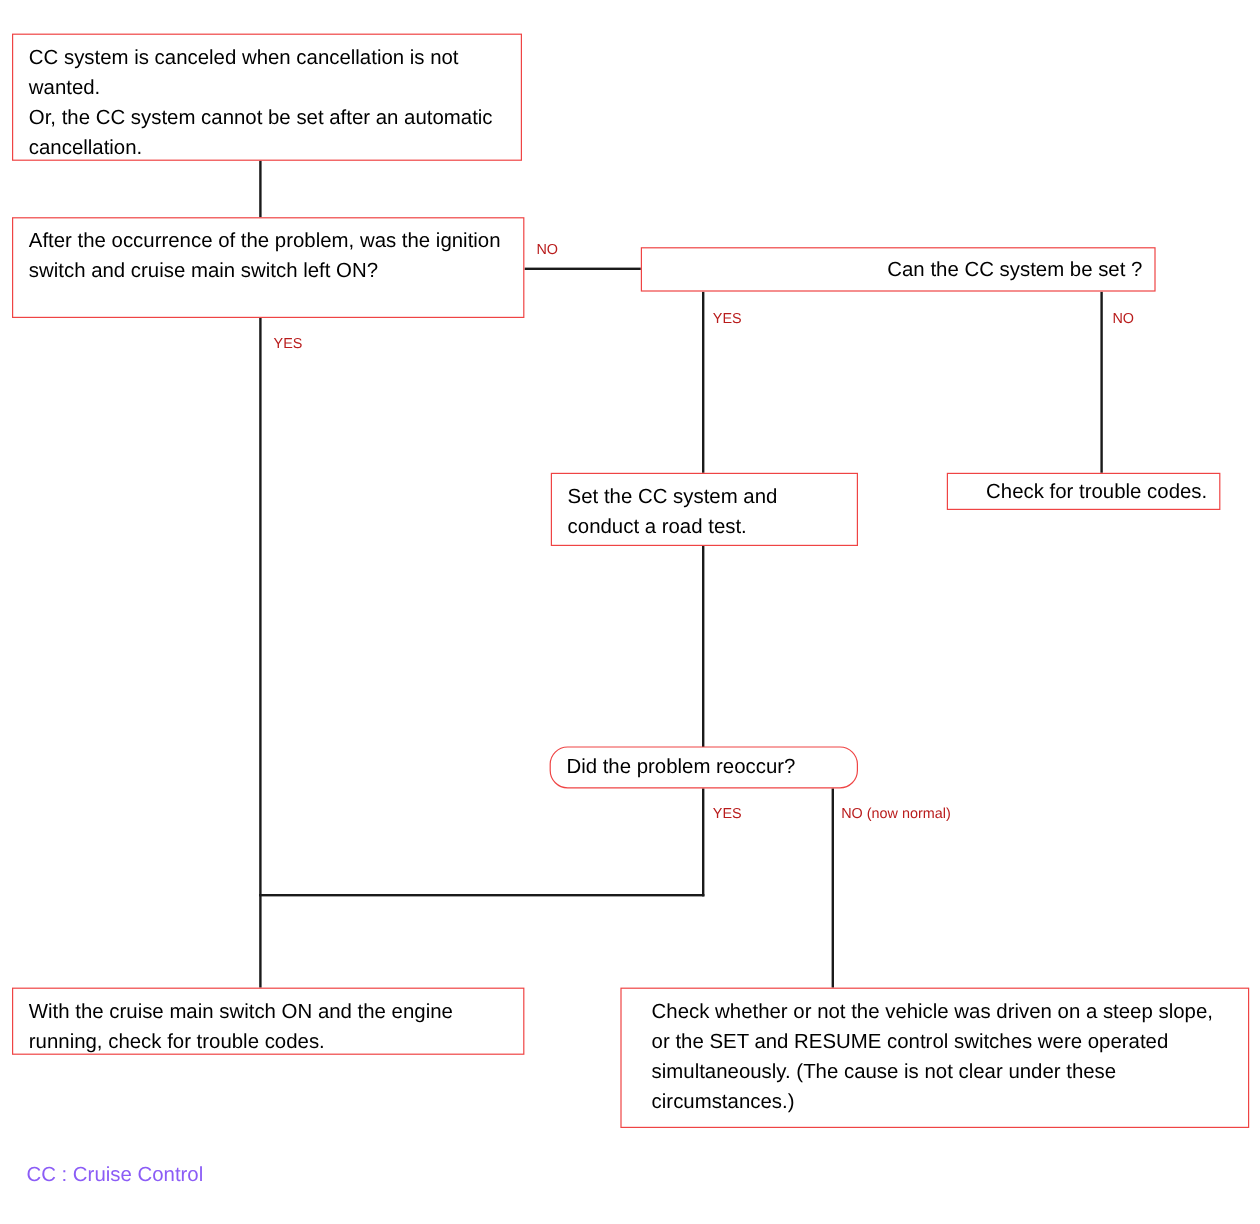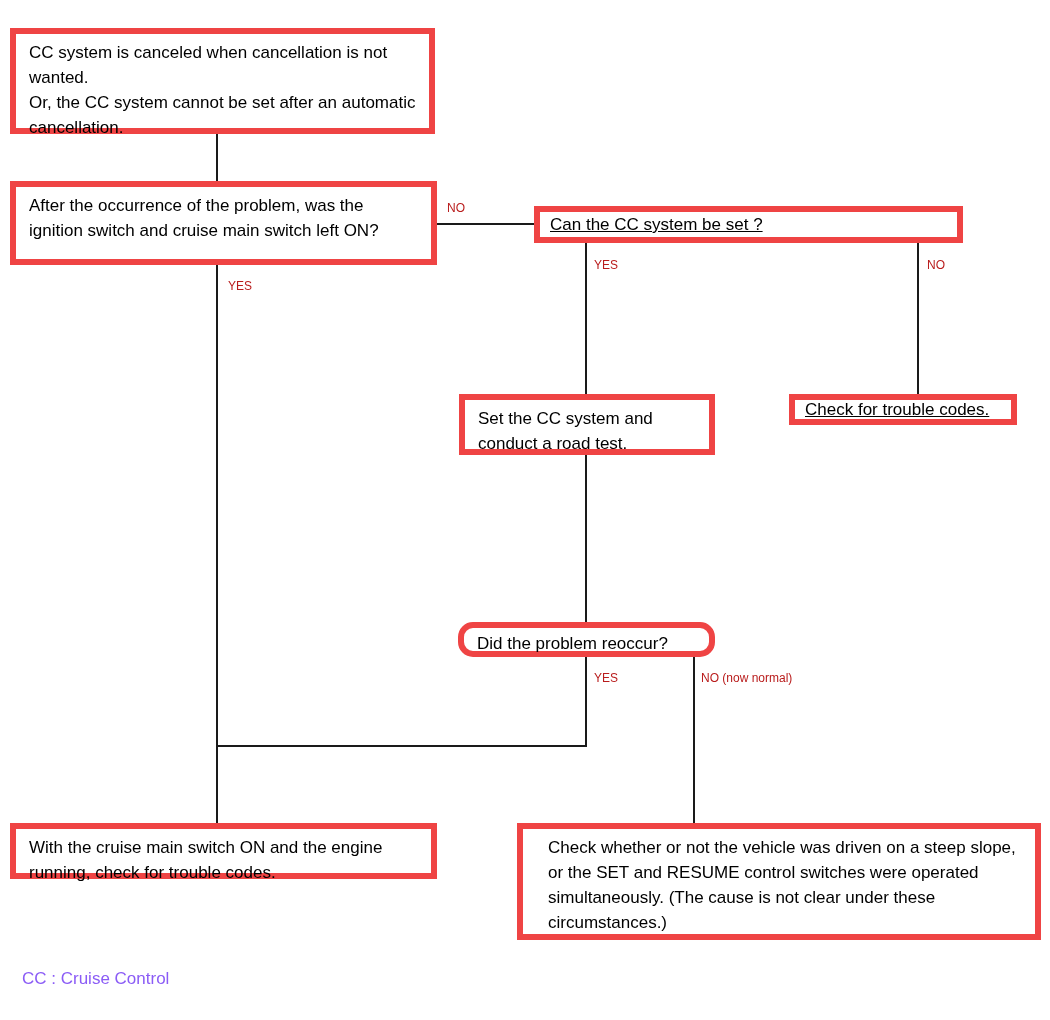--- a/index.html
+++ b/index.html
@@ -15,35 +15,34 @@
   #canvas {
     position: relative;
     width: 1050px;
     height: 1020px;
     background: #ffffff;
     overflow: hidden;
   }
   .box {
     position: absolute;
     box-sizing: border-box;
-    border: 6px solid #ef4444;
+    border: 1px solid #ef4444;
     background: #ffffff;
     font-size: 17px;
     line-height: 25px;
     color: #000000;
     padding: 6px 13px;
     z-index: 3;
   }
   .box.center {
     text-align: center;
     display: flex;
     align-items: center;
-    justify-content: flex-start;
+    justify-content: flex-end;
     padding: 2px 10px;
-    text-decoration: underline;
   }
   .box .txt {
     display: block;
     white-space: pre-line;
   }
   .line-v {
     position: absolute;
     width: 2px;
     background: #1a1a1a;
     z-index: 1;

